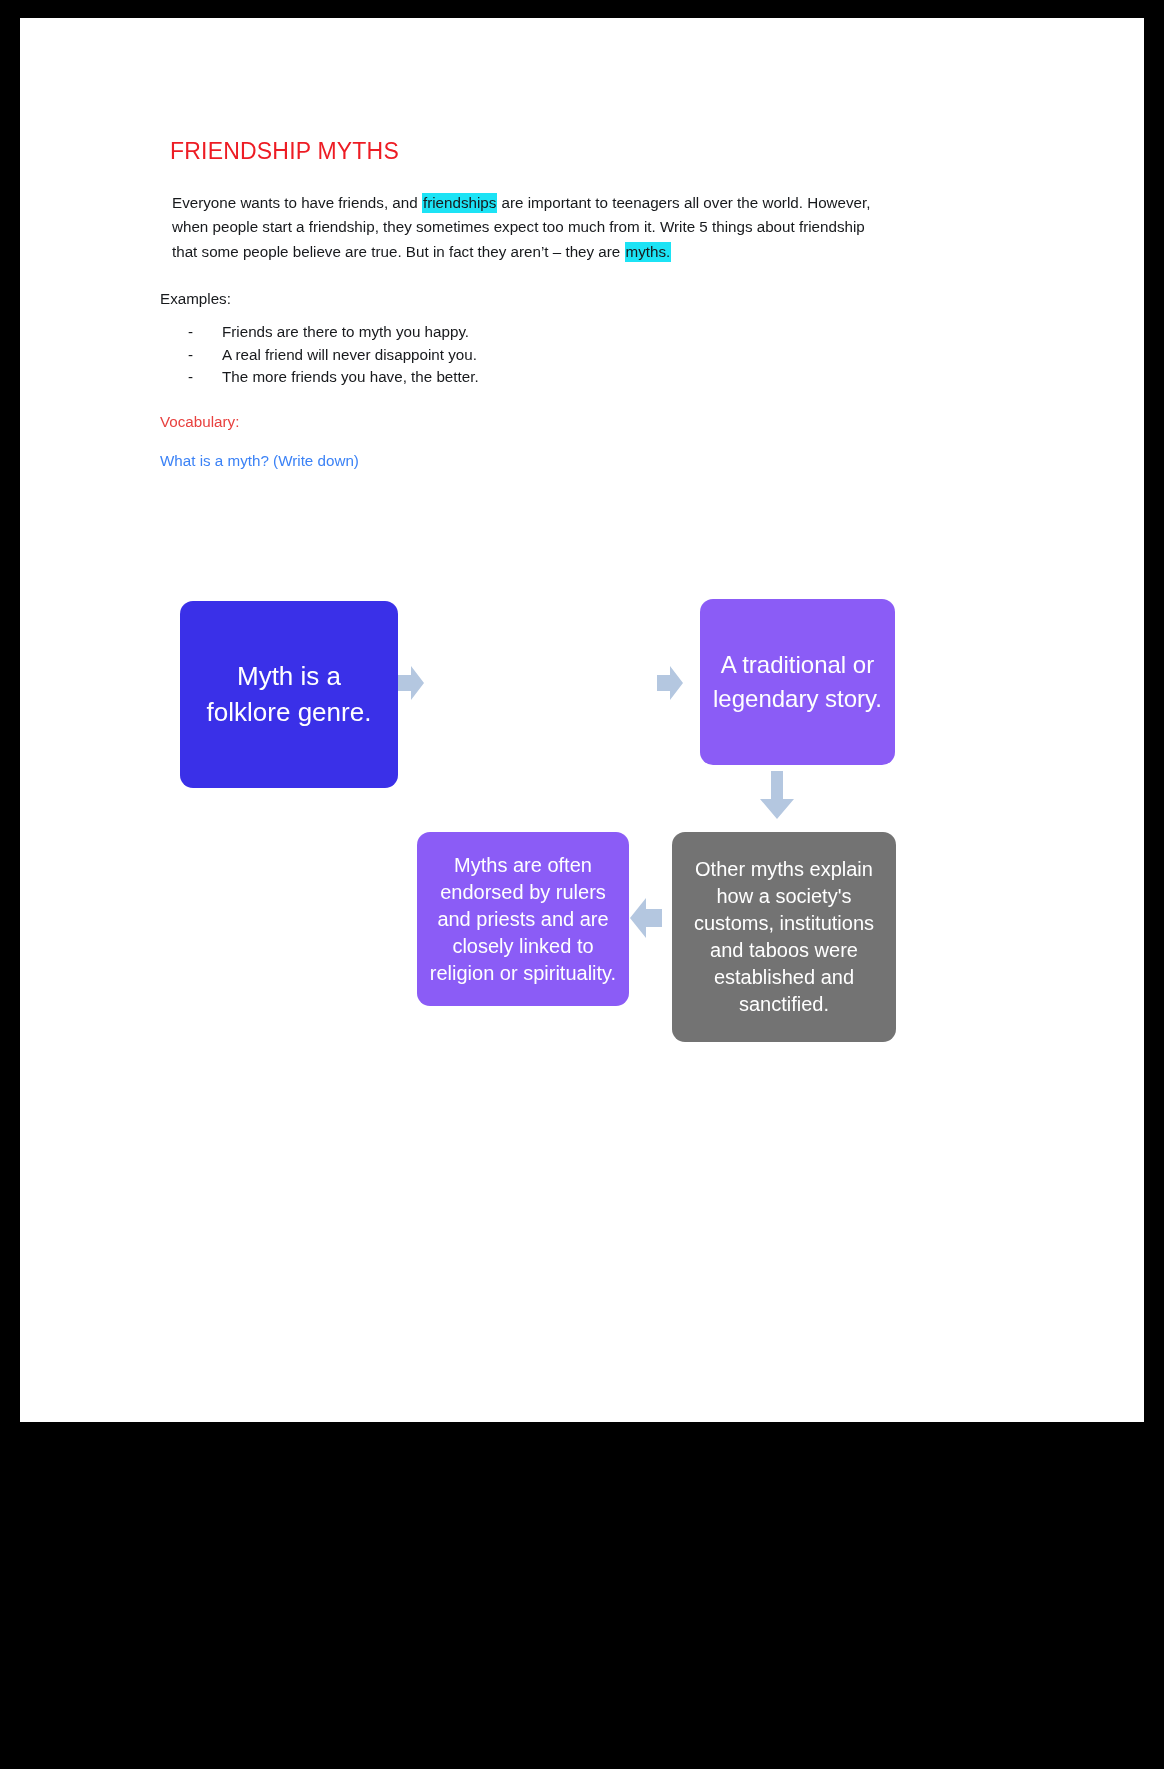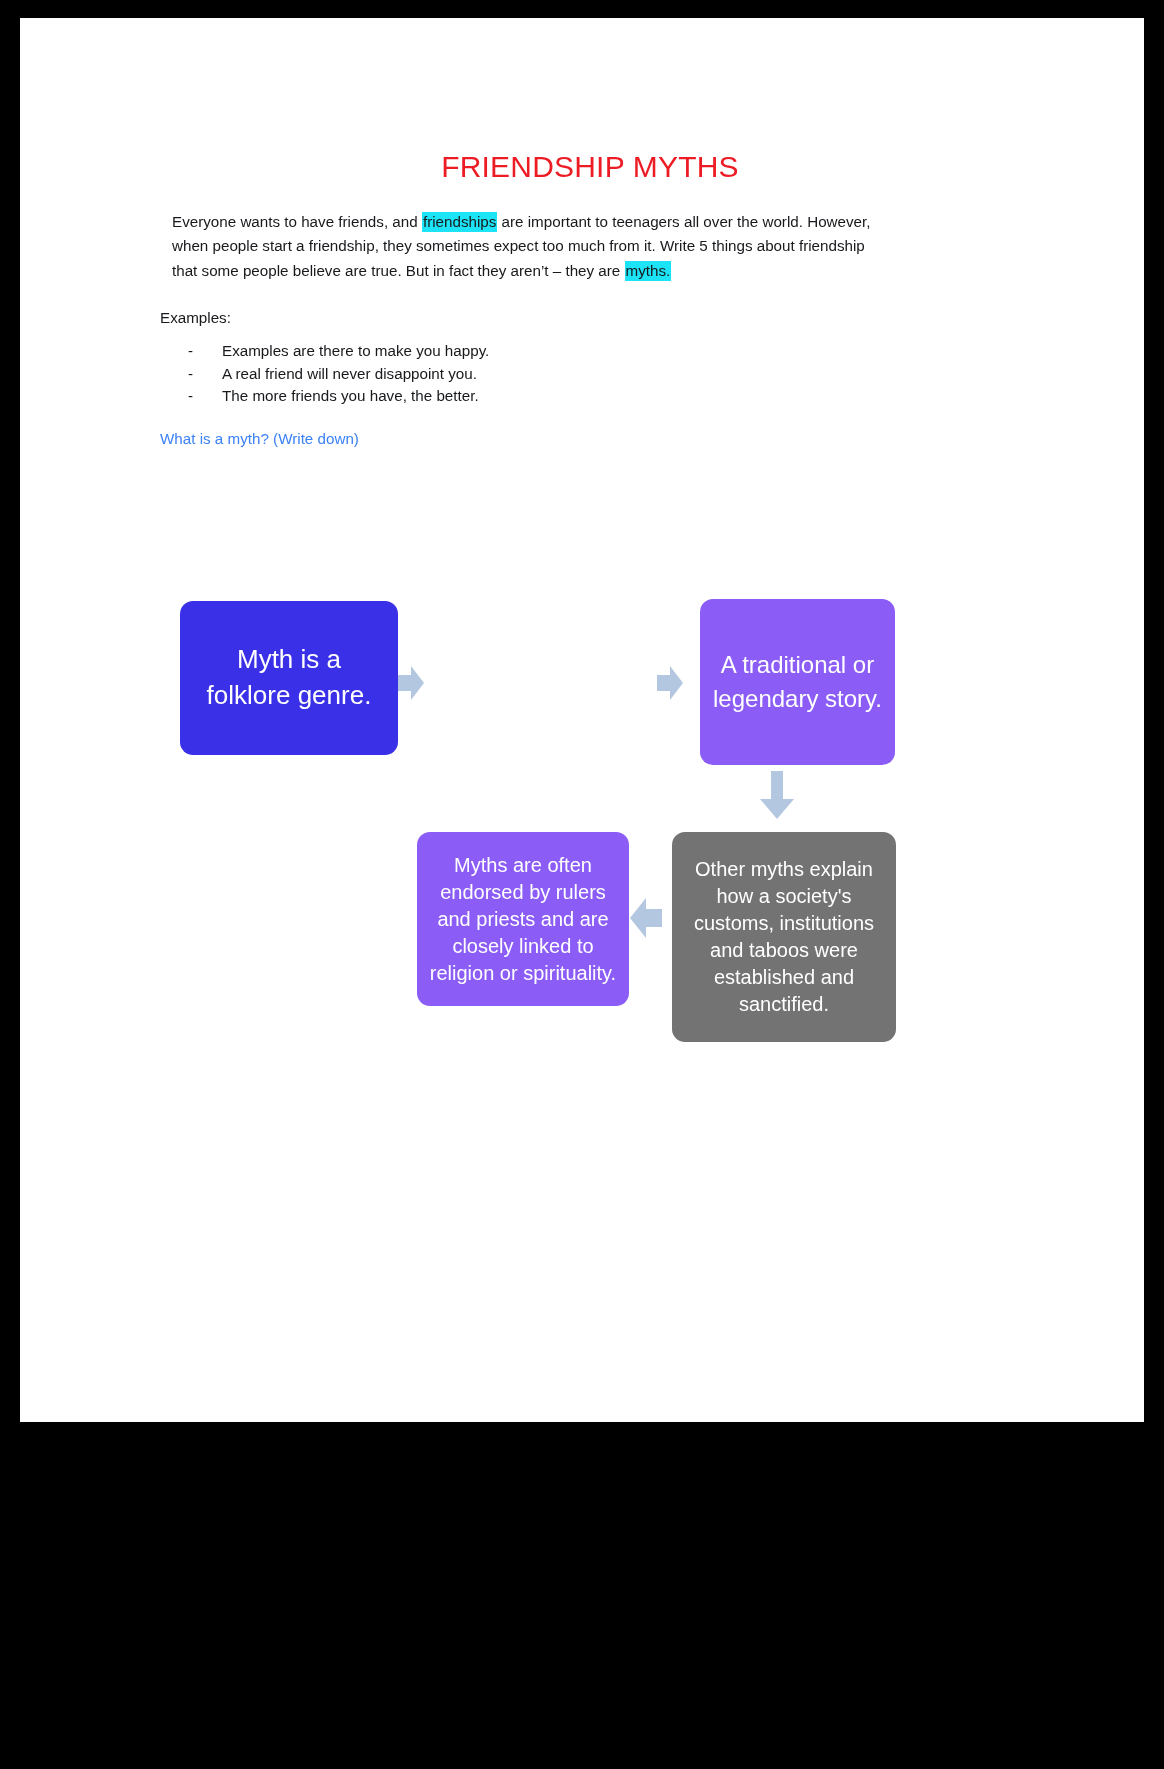--- a/index.html
+++ b/index.html
@@ -27,25 +27,25 @@
   
   .doc {
     position: absolute;
     left: 140px;
     top: 120px;
     width: 850px;
   }
 
   .doc-title {
     color: #ed1c24;
-    font-size: 30px;
+    font-size: 23px;
     font-weight: 400;
-    text-align: center;
+    text-align: left;
     letter-spacing: 0.2px;
-    margin: 12px 0 26px 0;
+    margin: 0 0 26px 0;
     padding-left: 10px;
   }
 
   .para {
     font-size: 15.2px;
     line-height: 24.4px;
     color: #17191c;
     margin: 12px;
     width: 712px;
   }
@@ -112,21 +112,21 @@
     text-align: center;
     padding: 6px 12px;
     line-height: 1.28;
     font-weight: 400;
   }
 
   #node-blue {
     left: 20px;
     top: 23px;
     width: 218px;
-    height: 154px;
+    height: 187px;
     background: #3a30e8;
     font-size: 26px;
     line-height: 1.38;
   }
 
   #node-orange {
     left: 262px;
     top: 9px;
     width: 234px;
     height: 180px;
@@ -184,25 +184,26 @@
 
   <div class="doc">
 
     <h1 class="doc-title">FRIENDSHIP MYTHS</h1>
 
     <p class="para"><span>Everyone wants to have friends, and </span><span class="hl">friendships</span><span> are important to teenagers all over the world. However, when people start a friendship, they sometimes expect too much from it. Write 5 things about friendship that some people believe are true. But in fact they aren’t – they are </span><span class="hl">myths.</span></p>
 
     <p class="examples-label">Examples:</p>
 
     <ul class="example-list">
-      <li><span class="dash">-</span><span>Examples are there to make you happy.</span></li>
+      <li><span class="dash">-</span><span>Friends are there to myth you happy.</span></li>
       <li><span class="dash">-</span><span>A real friend will never disappoint you.</span></li>
       <li><span class="dash">-</span><span>The more friends you have, the better.</span></li>
     </ul>
 
+    <p class="vocab">Vocabulary:</p>
 
     <p class="question">What is a myth? (Write down)</p>
 
   </div>
 
   <div class="diagram">
 
     <div class="node" id="node-blue">Myth is a folklore genre.</div>
 
     <div class="arrow" id="arrow-blue-orange">

